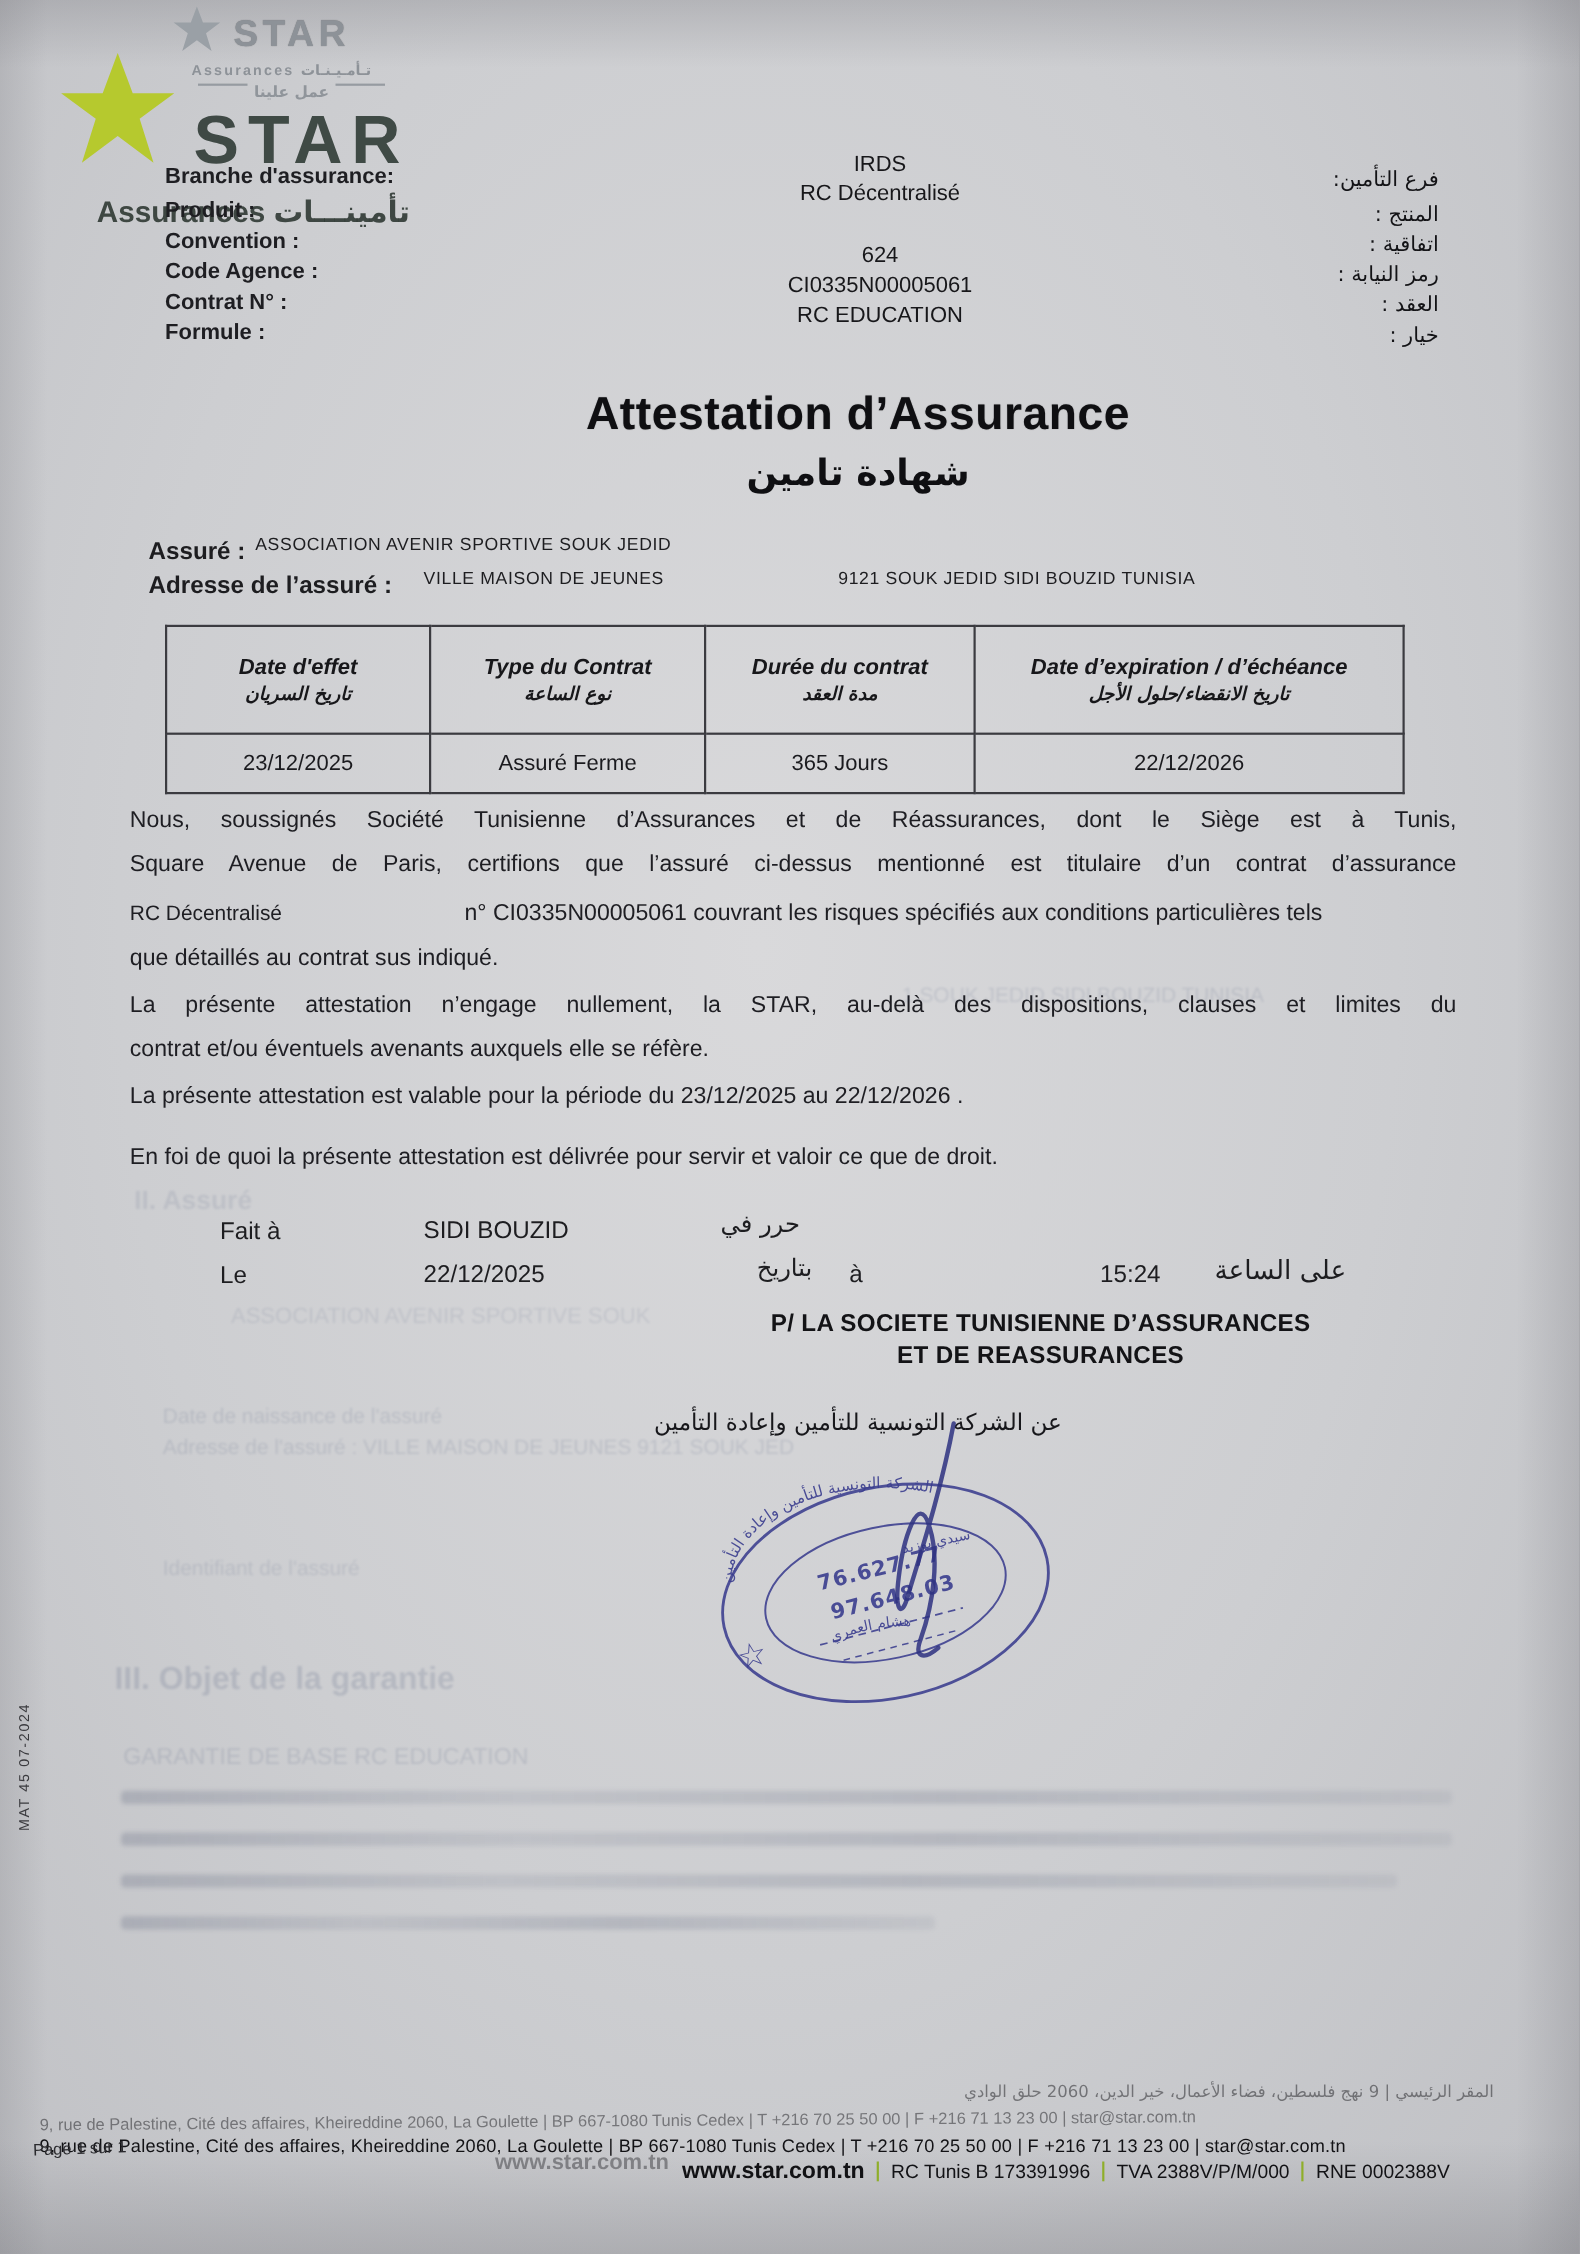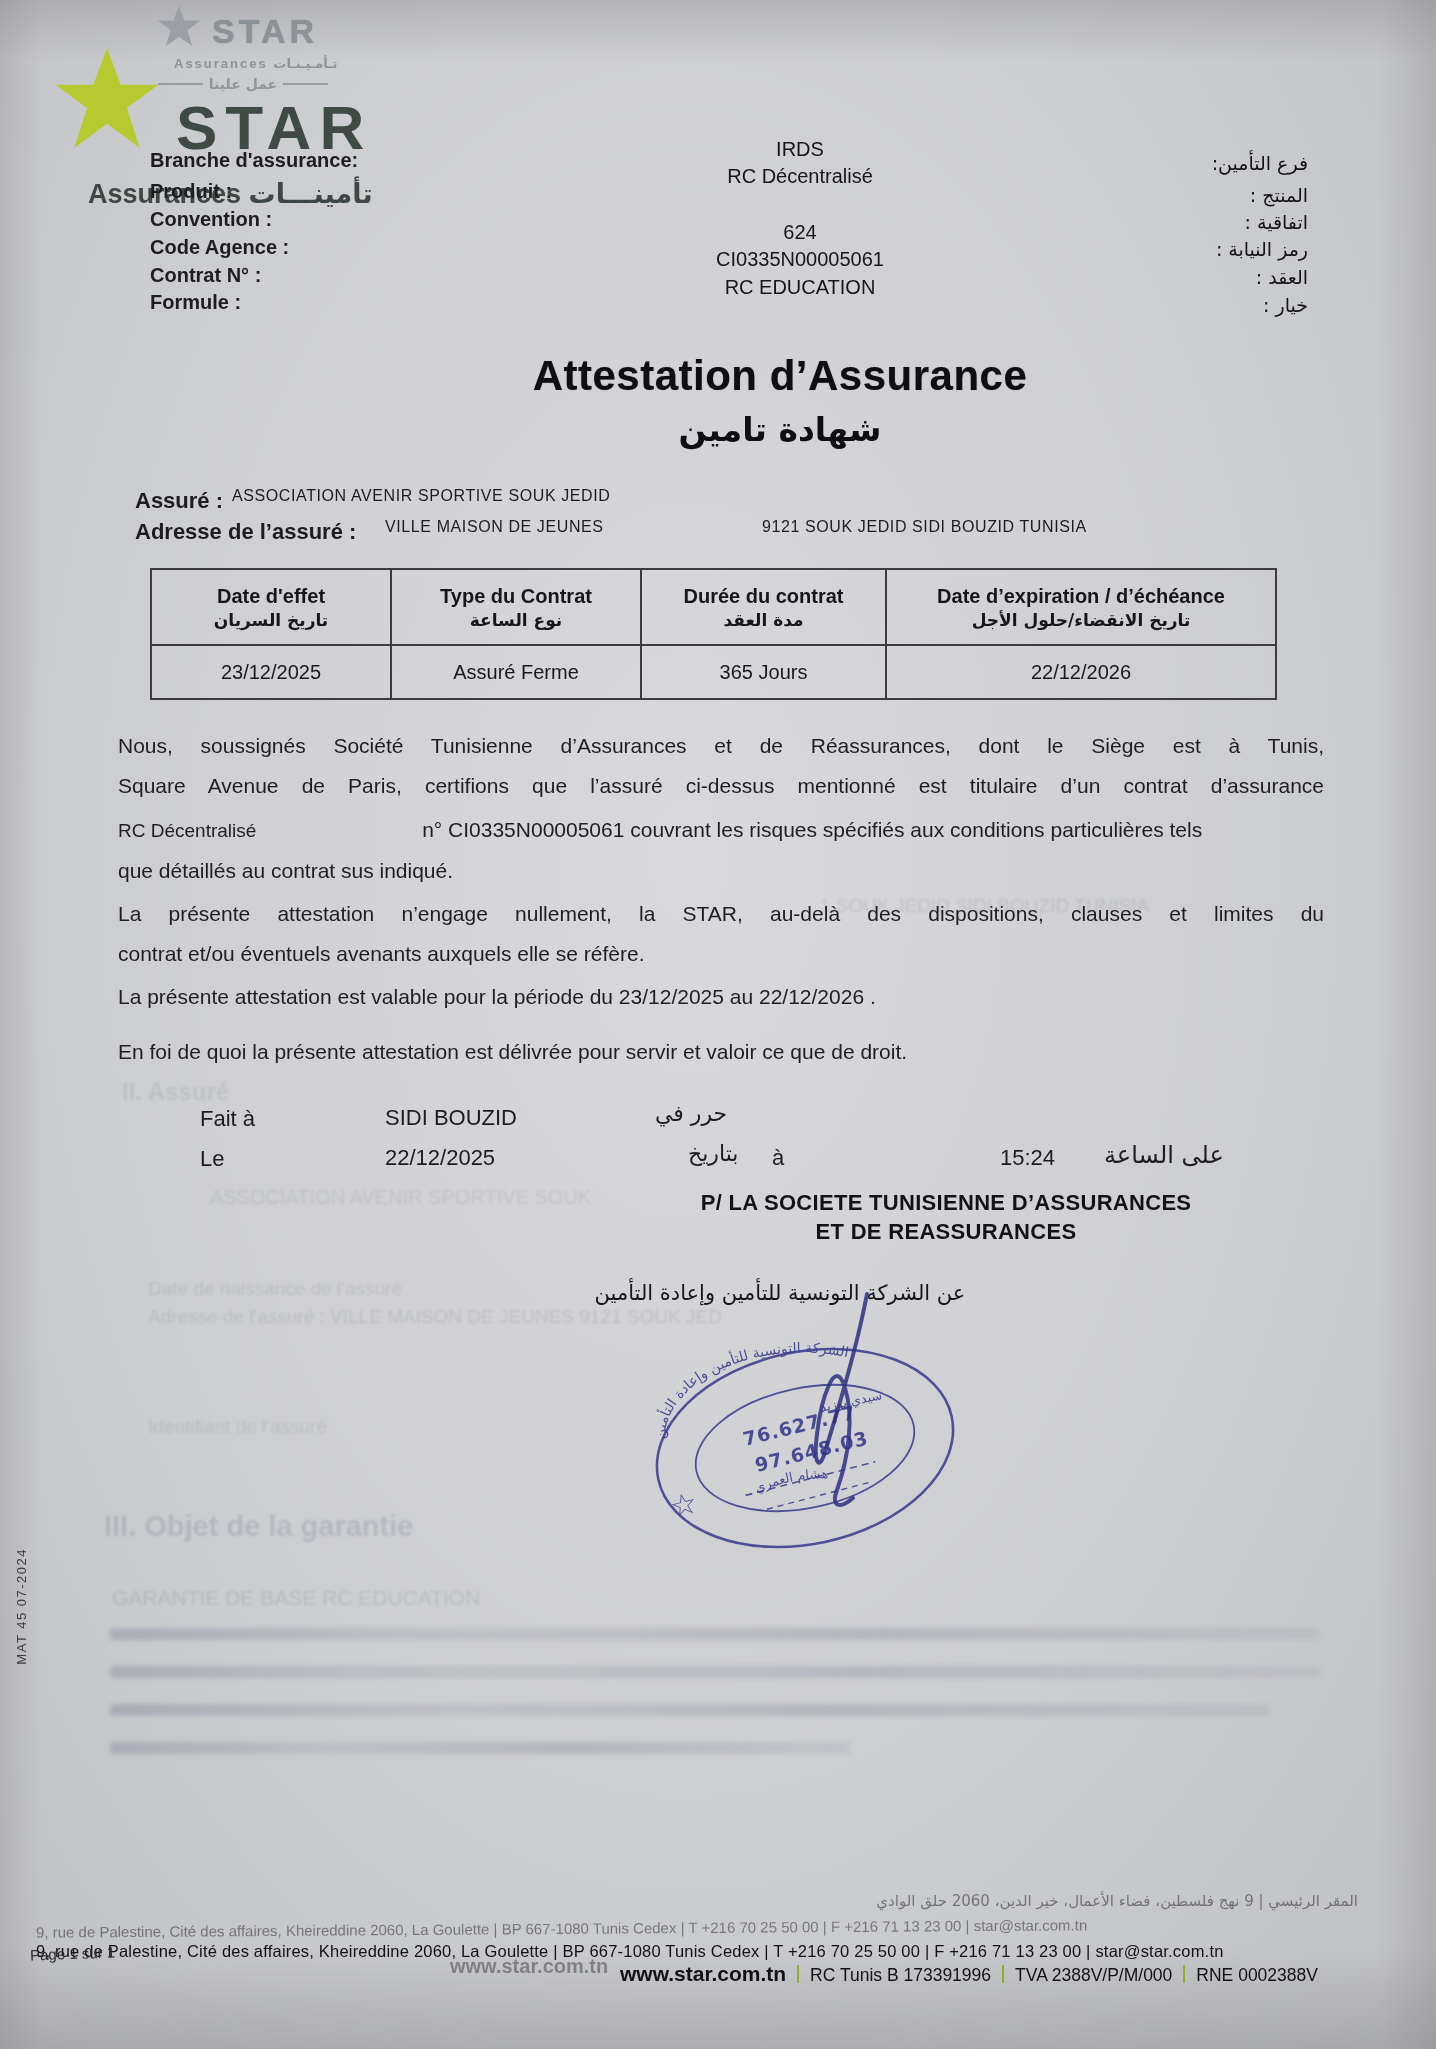--- a/index.html
+++ b/index.html
@@ -15,21 +15,21 @@
       radial-gradient(ellipse at 48% 42%, #d9d9db 0%, #cdced1 55%, #bfc0c4 100%);
   }
   .abs{position:absolute;}
   .ar{font-family:"DejaVu Sans",sans-serif;direction:rtl;unicode-bidi:embed;}
   .soft{text-shadow:0 0 1px rgba(30,30,34,.45);}
 
   
   .logo-small-star{left:156px;top:4px;width:46px;height:46px;}
   .logo-small-name{left:212px;top:12px;font-size:34px;font-weight:bold;letter-spacing:4px;color:#8d9298;}
   .logo-small-sub{left:174px;top:56px;font-size:13px;font-weight:bold;letter-spacing:2px;color:#8d9298;}
-  .logo-small-tagline{left:158px;top:76px;width:170px;display:flex;align-items:center;gap:6px;color:#90959b;}
+  .logo-small-tagline{left:180px;top:76px;width:170px;display:flex;gap:6px;color:#90959b;}
   .logo-small-tagline .rule{flex:1;height:2px;background:#969ba1;}
   .logo-small-tagline .txt{font-size:14px;font-weight:bold;white-space:nowrap;}
   .logo-big-star{left:52px;top:46px;width:110px;height:105px;}
   .logo-big-name{left:176px;top:92px;font-size:62px;font-weight:bold;letter-spacing:8px;color:#343f3a;opacity:.92;}
   .logo-big-sub{left:88px;top:178px;font-size:27px;font-weight:bold;color:rgba(42,52,47,.88);}
 
   
   .fr-label{left:150px;font-size:20px;font-weight:bold;color:#1e1e22;white-space:nowrap;}
   .hv{left:650px;width:300px;text-align:center;font-size:20px;color:#17171a;white-space:nowrap;}
   .ar-label{left:1080px;width:228px;text-align:right;font-size:19px;color:#131316;white-space:nowrap;}
@@ -38,21 +38,21 @@
   .doc-title{left:280px;top:352px;width:1000px;text-align:center;font-size:42px;font-weight:bold;color:#0f0f12;letter-spacing:.5px;}
   .doc-title-ar{left:280px;top:410px;width:1000px;text-align:center;font-size:33px;font-weight:bold;color:#0f0f12;}
 
   
   .ins-label{font-weight:bold;font-size:22px;white-space:nowrap;}
   .ins-val{font-size:16px;letter-spacing:.6px;white-space:nowrap;}
 
   
   .ctable{left:150px;top:568px;width:1125px;border-collapse:collapse;table-layout:fixed;}
   .ctable td,.ctable th{border:2px solid #3b3b40;text-align:center;vertical-align:middle;}
-  .ctable th{height:74px;padding:0 4px;}
+  .ctable th{height:74px;padding:11px 4px;font-style:italic;}
   .ctable td{height:50px;font-size:20px;color:#1a1a1e;}
   .th-fr{display:block;font-size:20px;font-weight:bold;color:#17171a;}
   .th-ar{display:block;font-size:17px;font-weight:bold;color:#17171a;margin-top:2px;}
 
   
   .bodytext{left:118px;top:726px;width:1206px;font-size:21px;color:#1e1e23;}
   .bodytext .line{line-height:40px;}
   .just{text-align:justify;text-align-last:justify;}
   .rc-small{font-size:19px;}
   .rc-rest{margin-left:160px;}

